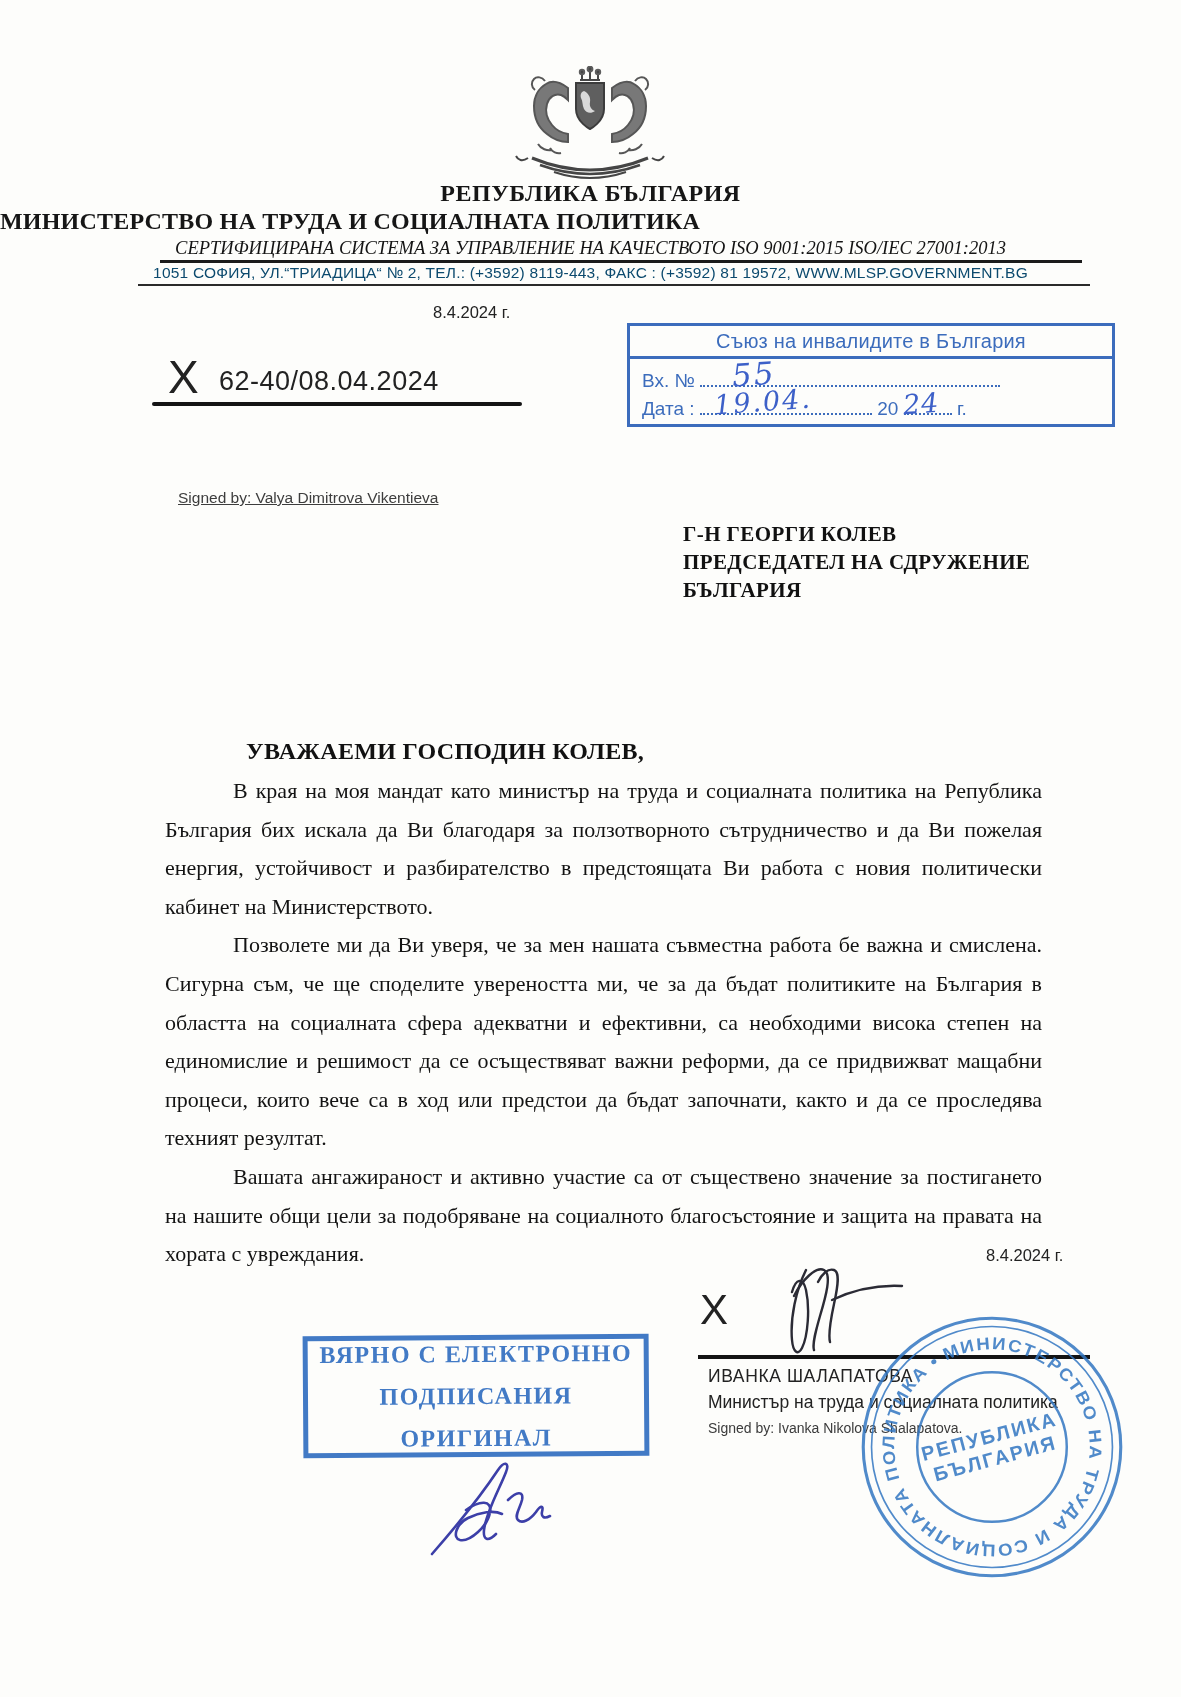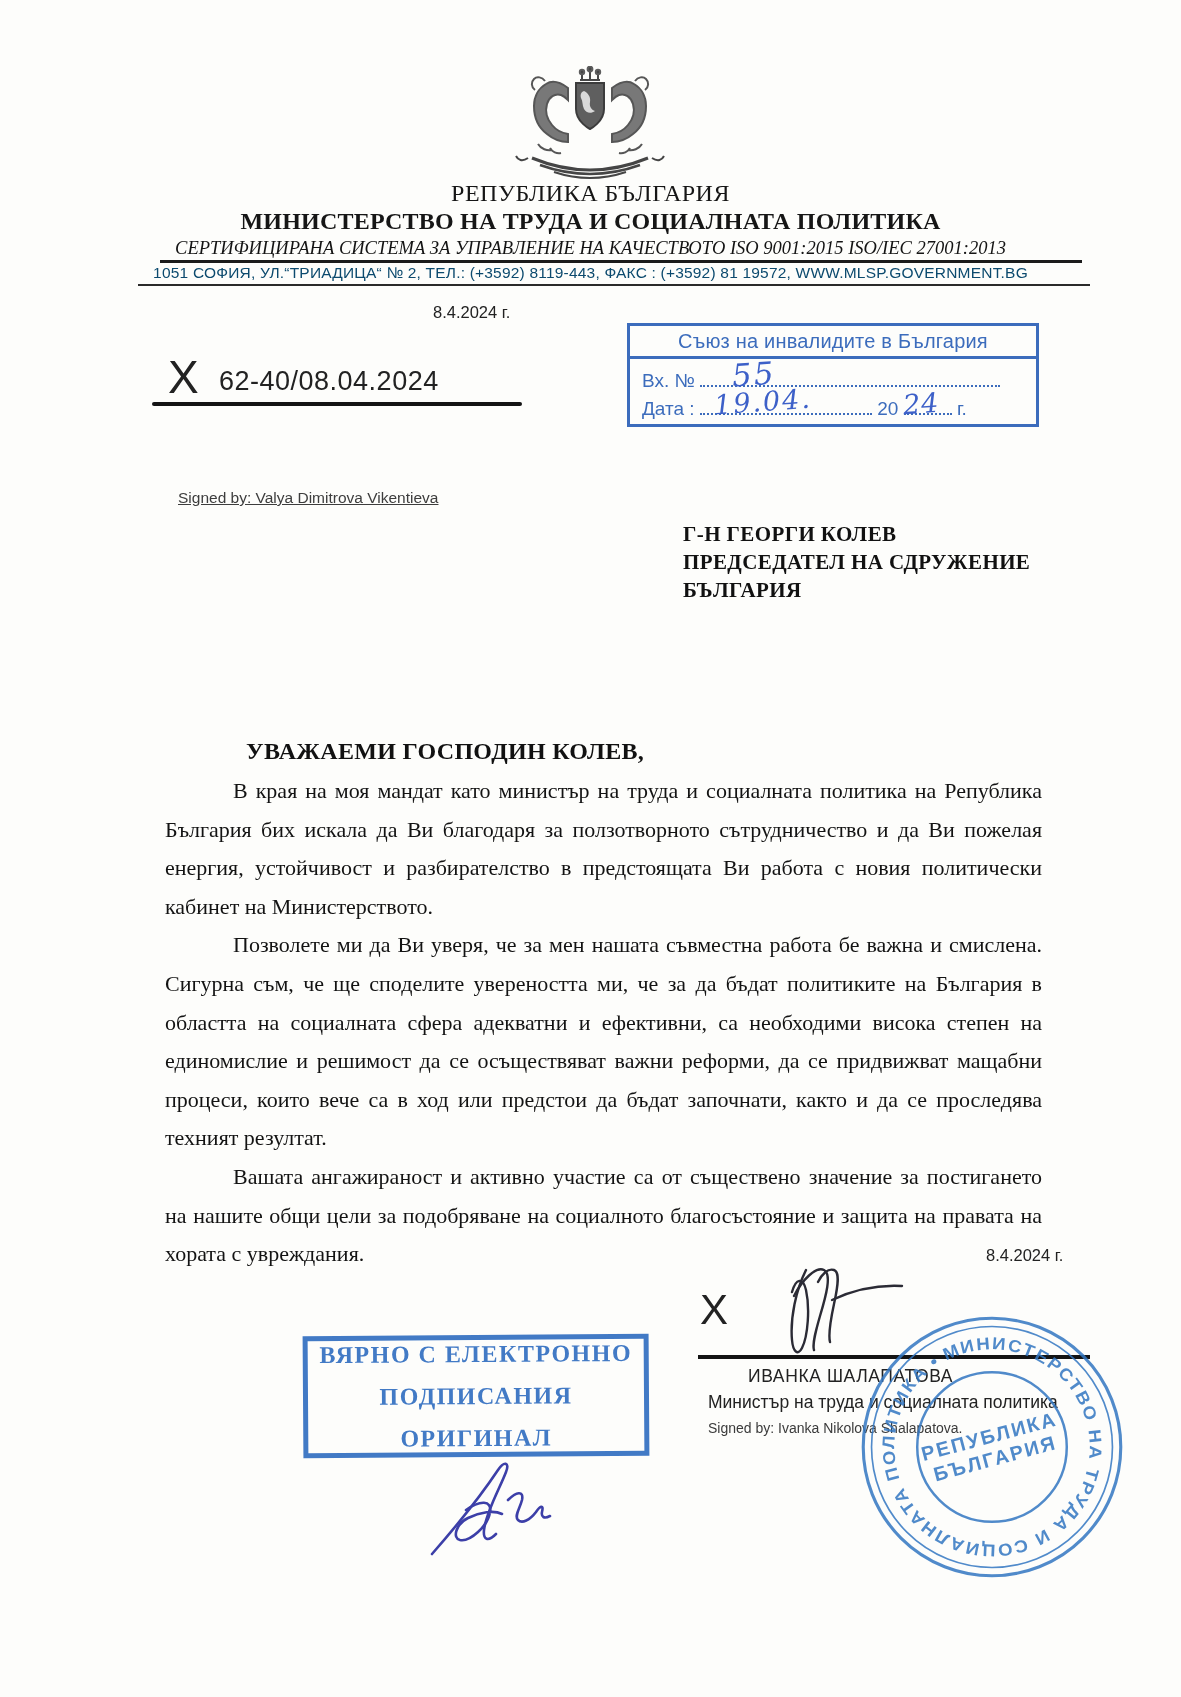--- a/index.html
+++ b/index.html
@@ -6,40 +6,40 @@
   html,body { background:#e8e8e8; }
   .page {
     position:relative; width:1181px; height:1697px; margin:0 auto;
     background:#fdfdfb; overflow:hidden;
     font-family:"Liberation Serif", serif; color:#1c1c1c;
   }
   .abs { position:absolute; }
 
   
   .republic   { top:180px; left:0; width:100%; text-align:center;
-                font-size:24px; font-weight:normal; letter-spacing:.5px; color:#161616;}
-  .ministry   { top:208px; left:0; width:100%; text-align:center;
+                font-size:24px; font-weight:bold; letter-spacing:.5px; color:#161616;}
+  .ministry   { top:208px; left:0; width:100%; text-align:left;
                 font-size:24px; font-weight:bold; letter-spacing:.2px; color:#161616;}
   .iso-line   { top:238px; left:0; width:100%; text-align:center;
                 font-style:italic; font-size:18.5px; color:#141414; }
   .rule-a     { top:260px; left:160px; width:922px; height:3px; background:#1b1b1b; }
   .addr-line  { top:264px; left:0; width:100%; text-align:center;
                 font-family:"Liberation Sans", sans-serif; font-size:15.5px;
                 letter-spacing:.2px; color:#0c4a6e; }
   .rule-b     { top:284px; left:138px; width:952px; height:2px; background:#2a2a2a; }
 
   
   .date-top   { top:303px; left:433px; font-family:"Liberation Sans", sans-serif; font-size:16.5px; color:#222; }
   .ref-x      { top:350px; left:168px; font-family:"Liberation Sans", sans-serif; font-size:46px; color:#222; }
   .ref-no     { top:366px; left:219px; font-family:"Liberation Sans", sans-serif; font-size:27px; color:#222; letter-spacing:.5px; }
   .ref-line   { top:402px; left:152px; width:370px; height:4px; background:#141414; border-radius:2px; }
   .signedby-top { top:489px; left:178px; font-family:"Liberation Sans", sans-serif; font-size:15.5px; color:#3d3d3d;text-decoration:underline; }
 
   
-  .in-stamp { top:323px; left:627px; width:412px; height:104px;
+  .in-stamp { top:323px; left:627px; width:488px; height:104px;
               border:3px solid #2e62b8; color:#2e62b8;
               font-family:"Liberation Sans", sans-serif; opacity:.93; }
   .in-stamp .org { height:33px; line-height:31px; text-align:center; font-size:20px;
               border-bottom:3px solid #2e62b8; letter-spacing:.2px; }
   .in-row   { position:absolute; left:12px; font-size:19px;text-align:right; }
   .in-row.r1 { top:44px; }
   .in-row.r2 { top:72px; }
   .leader   { display:inline-block; border-bottom:2.5px dotted #2e62b8; height:14px; vertical-align:baseline; }
   .hand     { position:absolute; color:#2f55c5; font-style:italic;
               font-family:"DejaVu Serif", serif; transform:rotate(-4deg); }
@@ -54,21 +54,21 @@
   
   .salutation { top:738px; left:246px; font-size:24px; font-weight:bold; letter-spacing:.3px; color:#111;}
   .body-text  { top:772px; left:165px; width:877px; font-size:22px;
                 line-height:38.6px; text-align:justify; color:#131313;}
   .body-text p { text-indent:68px; margin:0; }
 
   
   .date-bot  { top:1246px; left:986px; font-family:"Liberation Sans", sans-serif; font-size:16.5px; color:#222;}
   .sig-x     { top:1286px; left:700px; font-family:"Liberation Sans", sans-serif; font-size:42px; color:#222;}
   .sig-rule  { top:1355px; left:698px; width:392px; height:4px; background:#141414;}
-  .min-name  { top:1366px; left:708px; font-family:"Liberation Sans", sans-serif; font-size:17.5px; letter-spacing:.6px; color:#222;margin-left:40px;}
+  .min-name  { top:1366px; left:708px; font-family:"Liberation Sans", sans-serif; font-size:17.5px; letter-spacing:.6px; color:#222;}
   .min-title { top:1392px; left:708px; font-family:"Liberation Sans", sans-serif; font-size:17.5px; color:#222;}
   .signedby-bot { top:1420px; left:708px; font-family:"Liberation Sans", sans-serif; font-size:14px; color:#3b3b3b;}
 
   
   .cert-stamp { top:1335px; left:303px; width:346px; height:122px;
                 border:5px solid #2e6cc0; color:#2e6cc0; text-align:center;
                 display:flex; flex-direction:column; justify-content:center;
                 font-weight:bold; font-size:24px; letter-spacing:1.5px; line-height:42px;
                 transform:rotate(-.4deg); opacity:.9;
                 font-family:"Liberation Serif", serif; }

